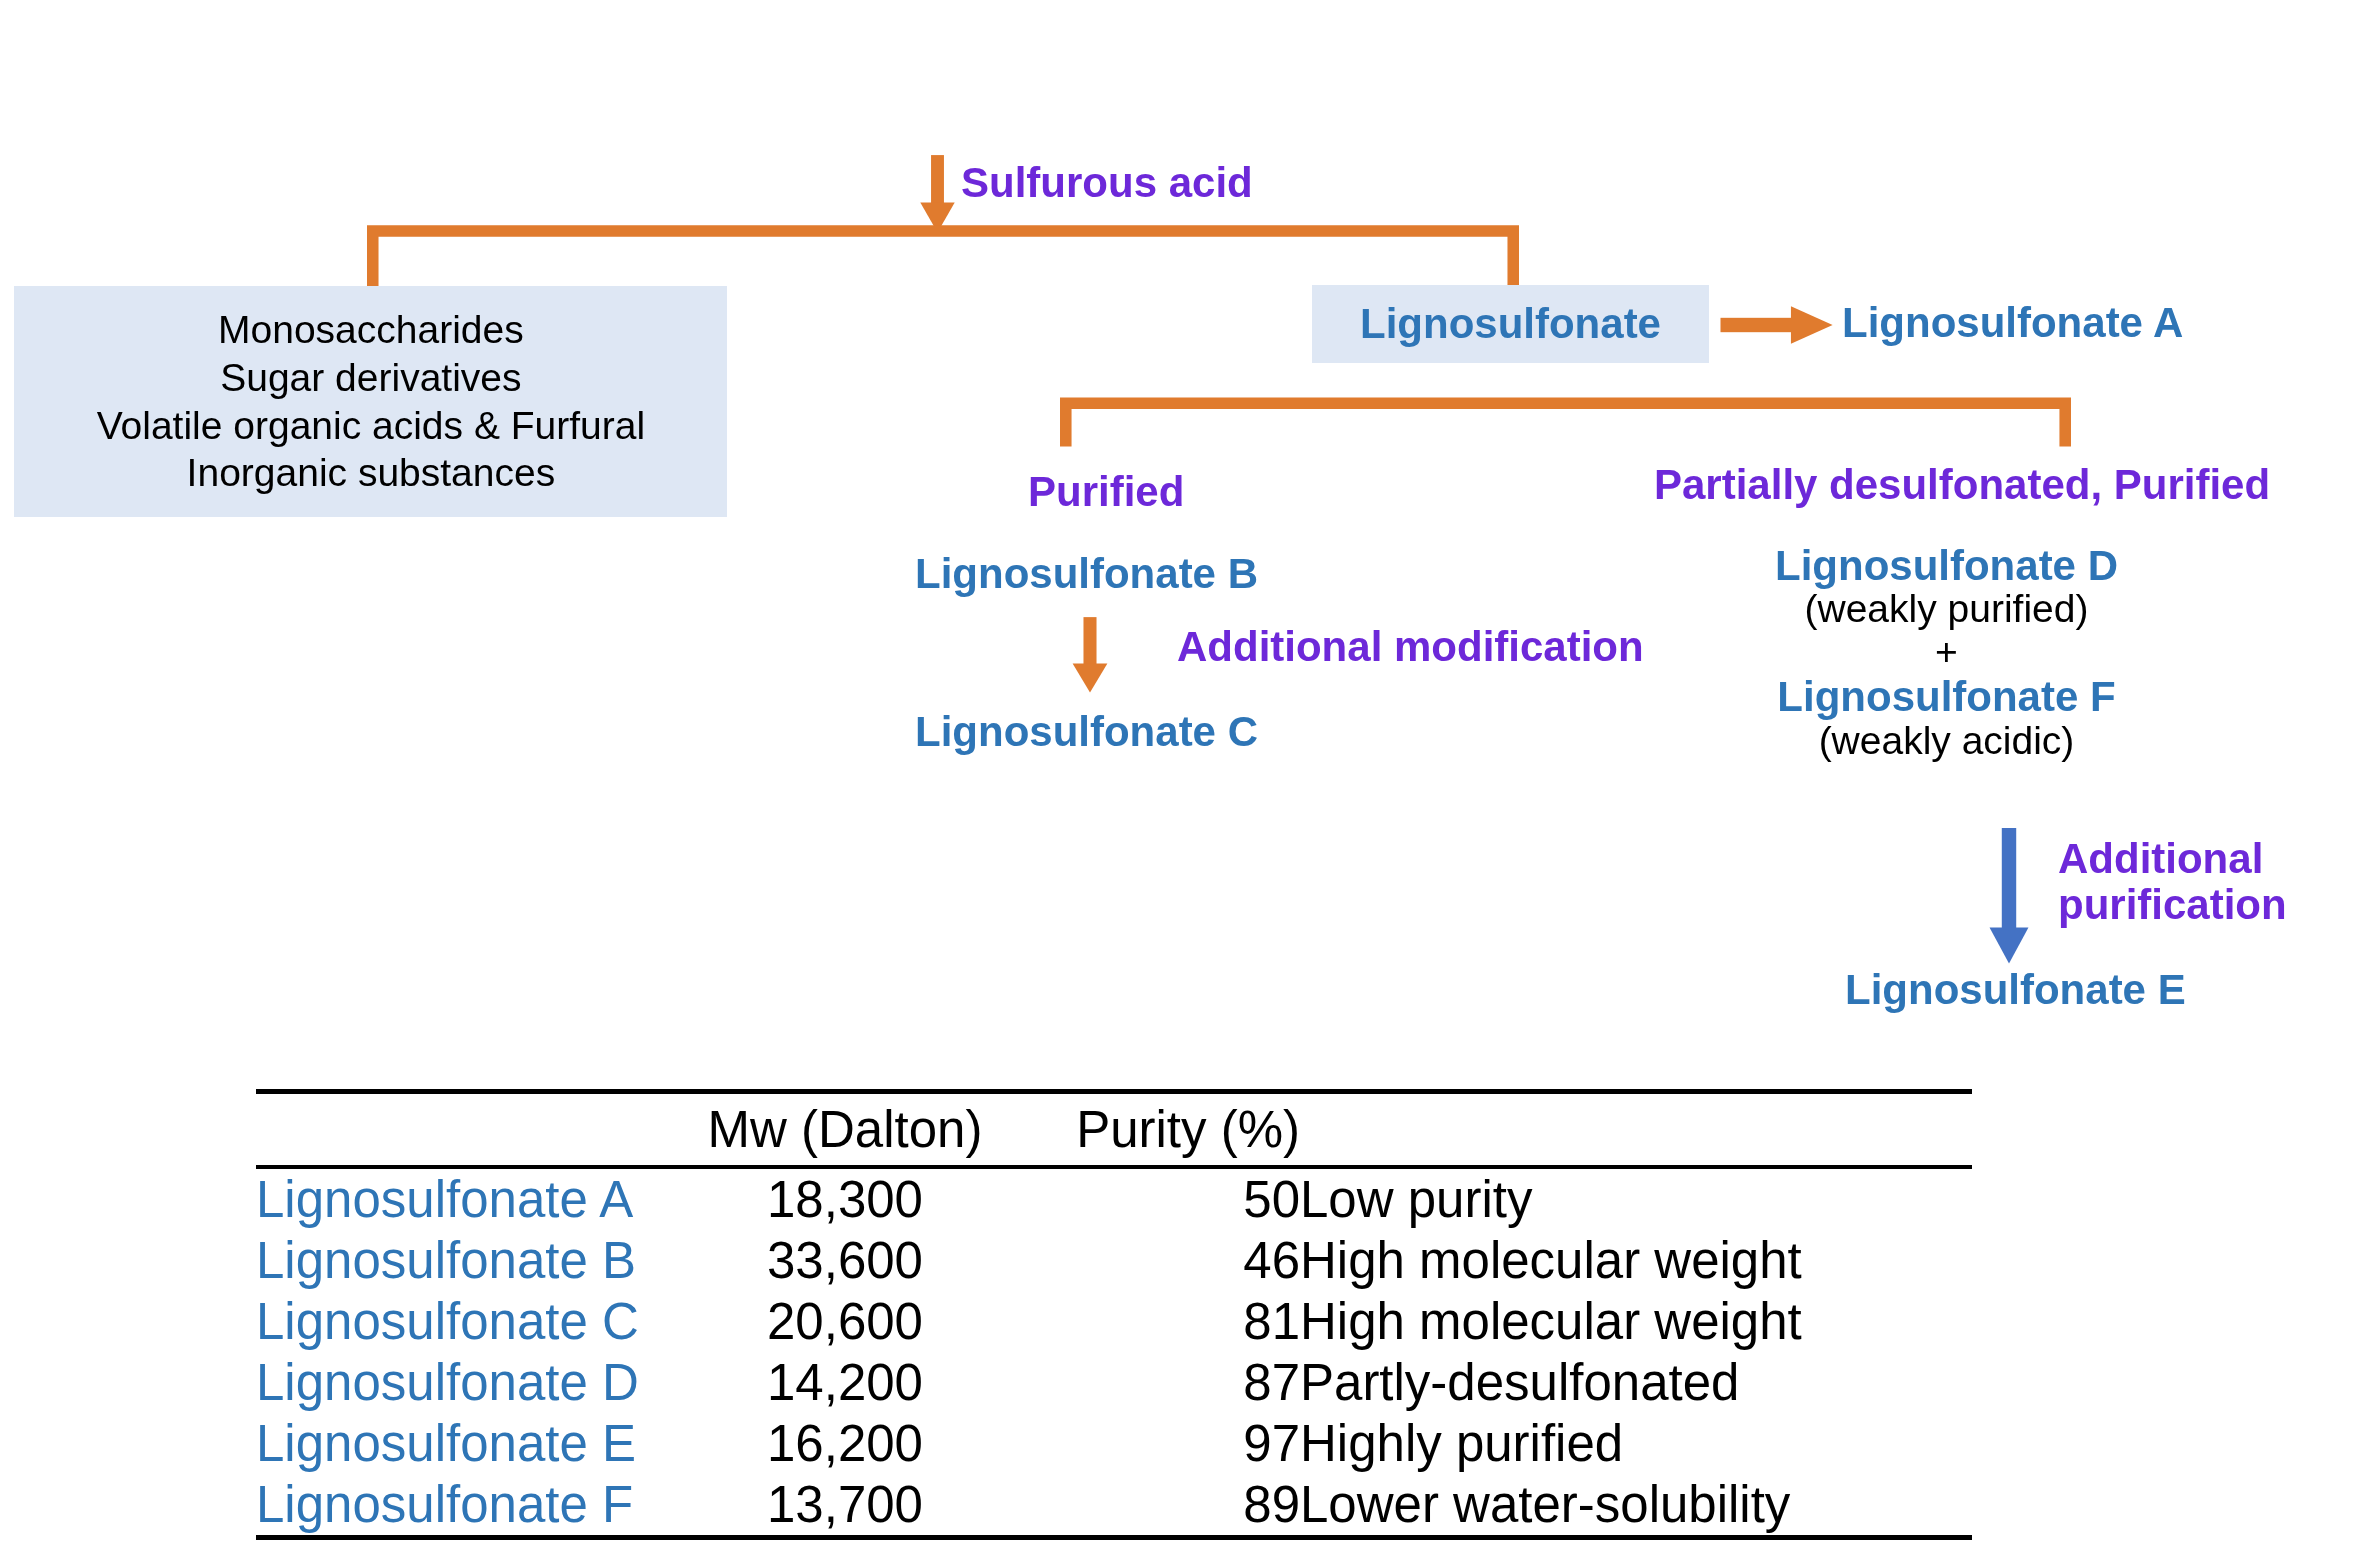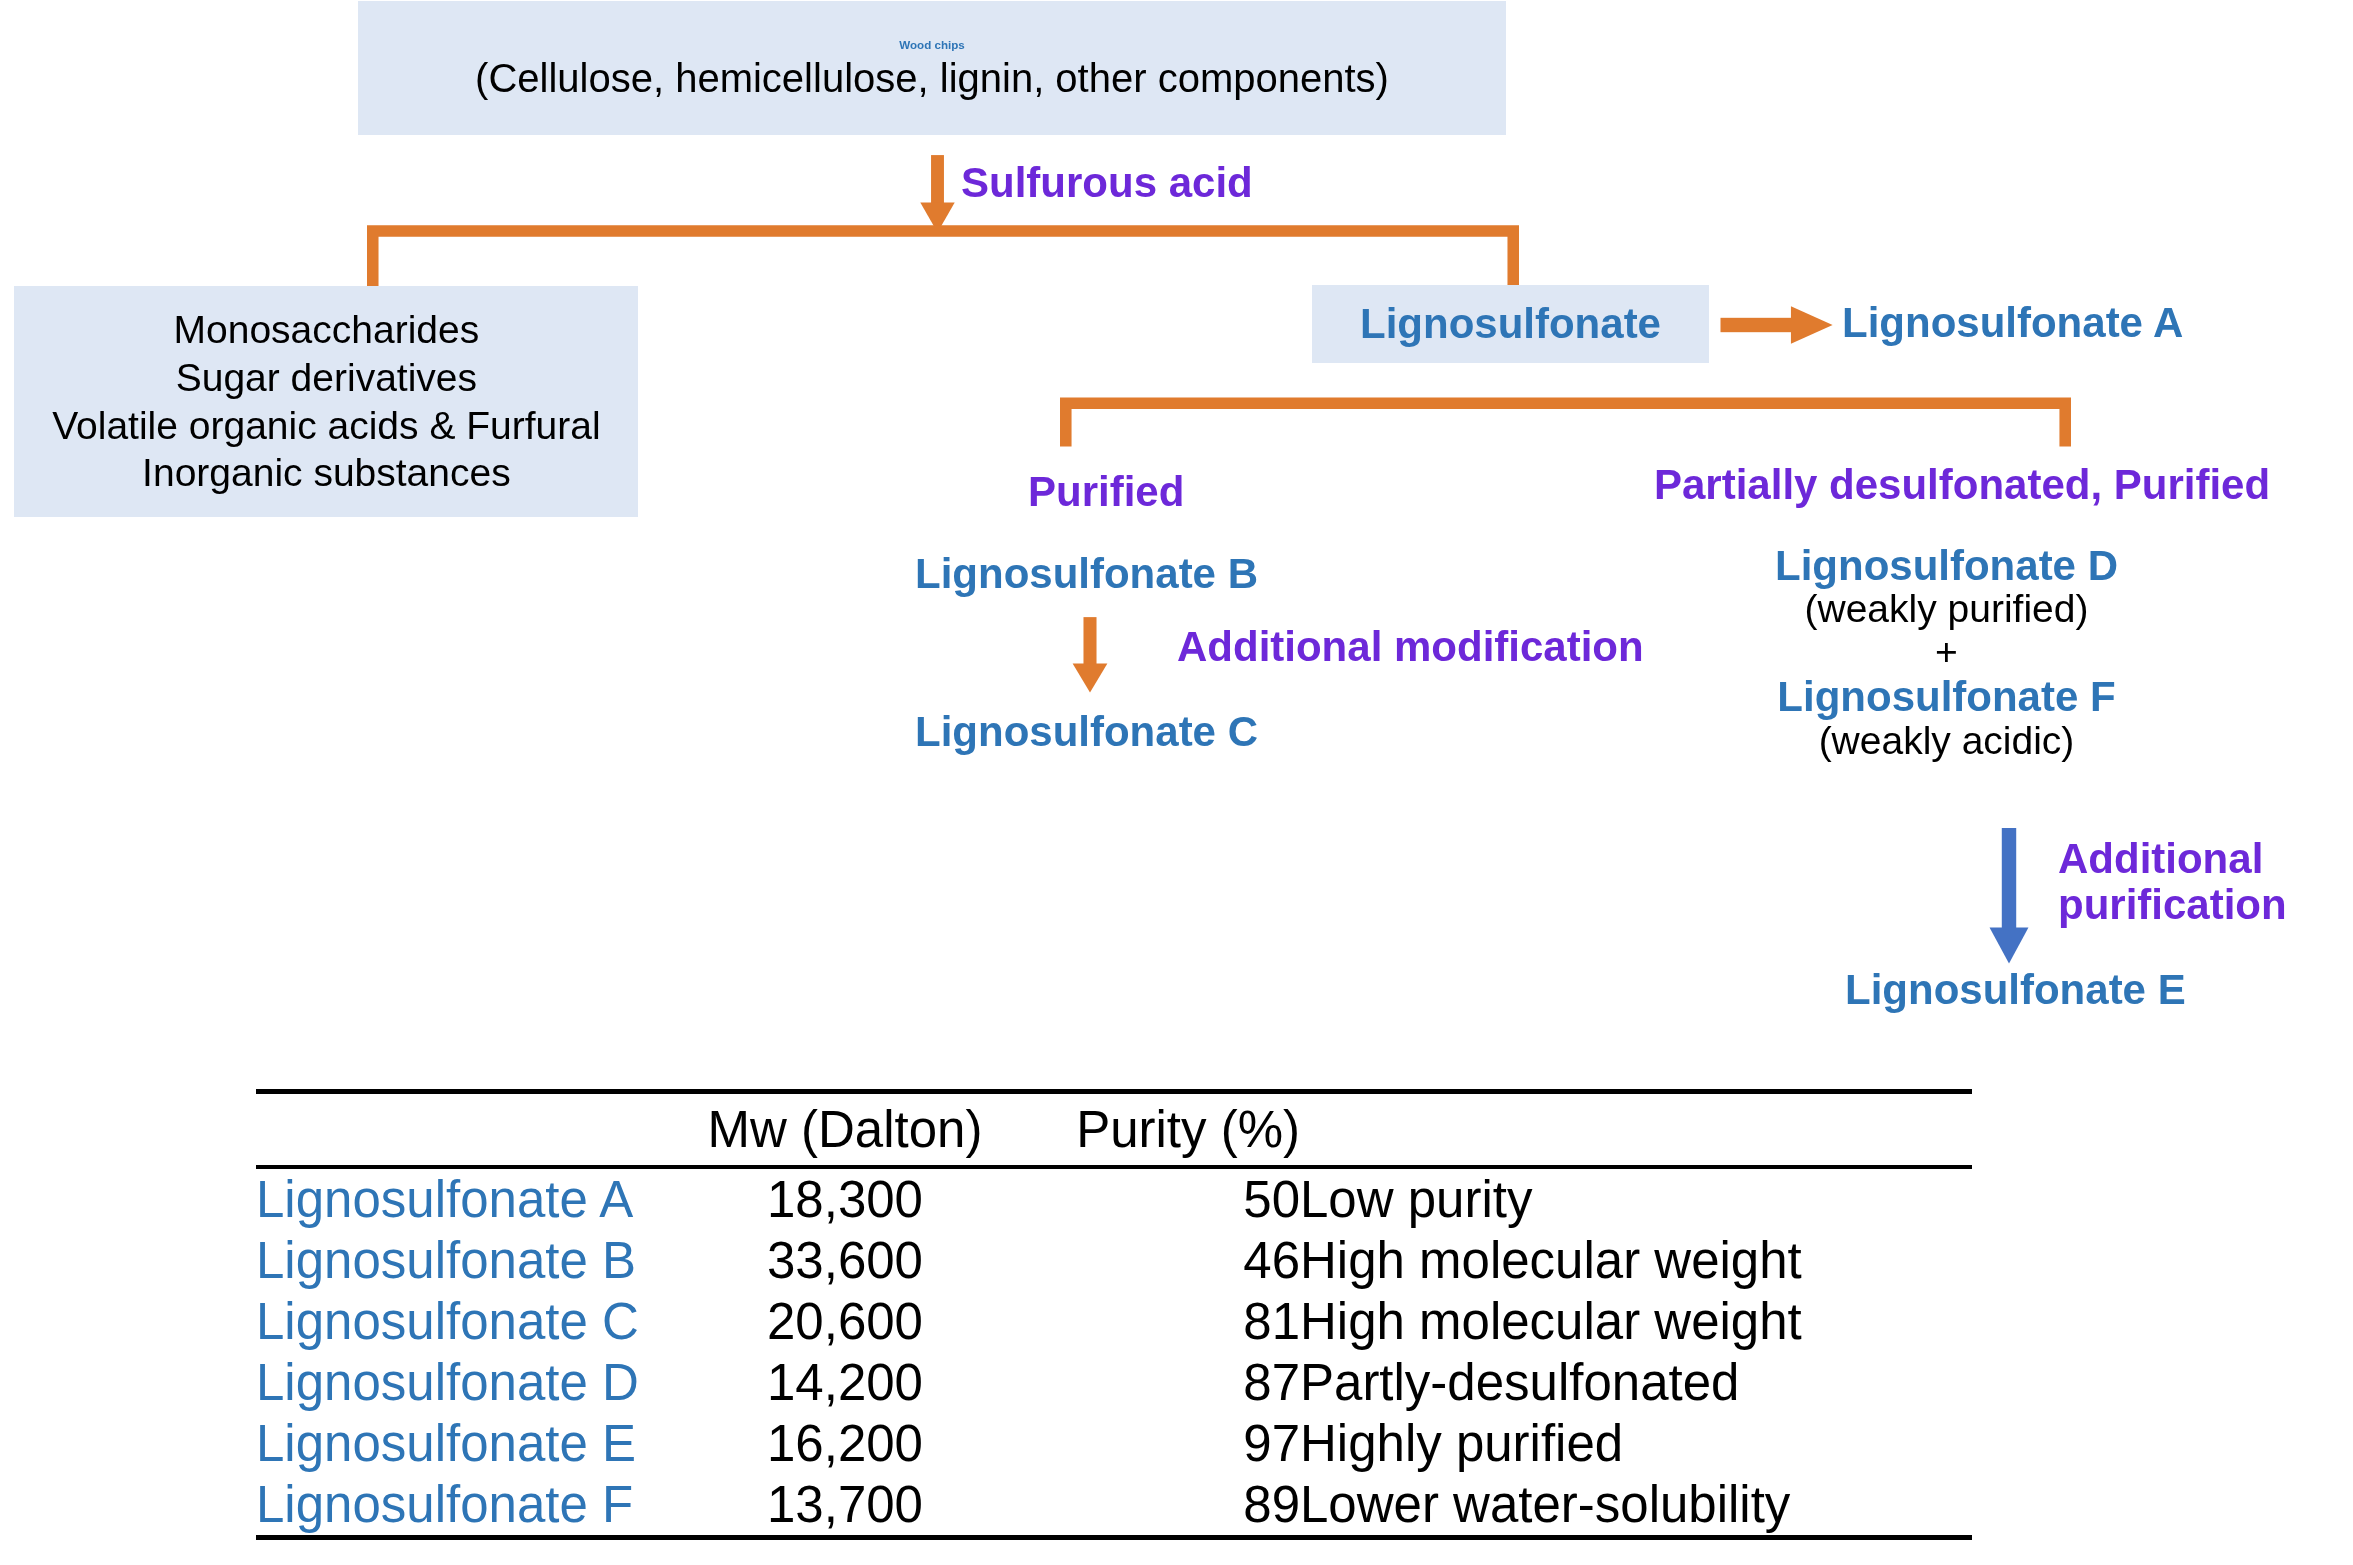--- a/index.html
+++ b/index.html
@@ -39,21 +39,21 @@
 
   
   #sulf-arrow { left: 916px; top: 155px; }
   #sulf-label { left: 961px; top: 159px; font-size: 42px; white-space: nowrap; }
 
   
   #bracket1 { left: 365px; top: 221px; }
 
   
   #left-box {
-    left: 14.4px; top: 286px; width: 624px; height: 231px;
+    left: 14.4px; top: 286px; width: 713px; height: 231px;
     display: flex; flex-direction: column;
     align-items: center; justify-content: center;
   }
   #left-box .line { font-size: 39px; line-height: 1.22; white-space: nowrap; }
 
   
   #lig-box {
     left: 1312px; top: 285px; width: 397px; height: 78px;
     display: flex; align-items: center; justify-content: center;
   }
@@ -112,24 +112,20 @@
   .col-pur  { width: 289px; text-align: right; }
   .col-note { width: 672px; text-align: center; }
   td.name-cell { color: #2E75B6; font-weight: bold; font-size: 40px; }
   td.note-cell { white-space: nowrap; }
 </style>
 </head>
 <body>
 
 <div id="canvas">
 
-  <div class="abs shade" id="wood-box">
-    <div class="blue">Wood chips</div>
-    <div class="black" id="wood-sub">(Cellulose, hemicellulose, lignin, other components)</div>
-  </div>
 
   <div class="abs" id="sulf-arrow">
     <svg width="43" height="79" viewBox="0 0 60 110">
       <rect x="21" y="0" width="18" height="74" fill="#E07B2E"></rect>
       <polygon points="6,66 54,66 30,108" fill="#E07B2E"></polygon>
     </svg>
   </div>
   <div class="abs orange" id="sulf-label">Sulfurous acid</div>
 
   <div class="abs" id="bracket1">

